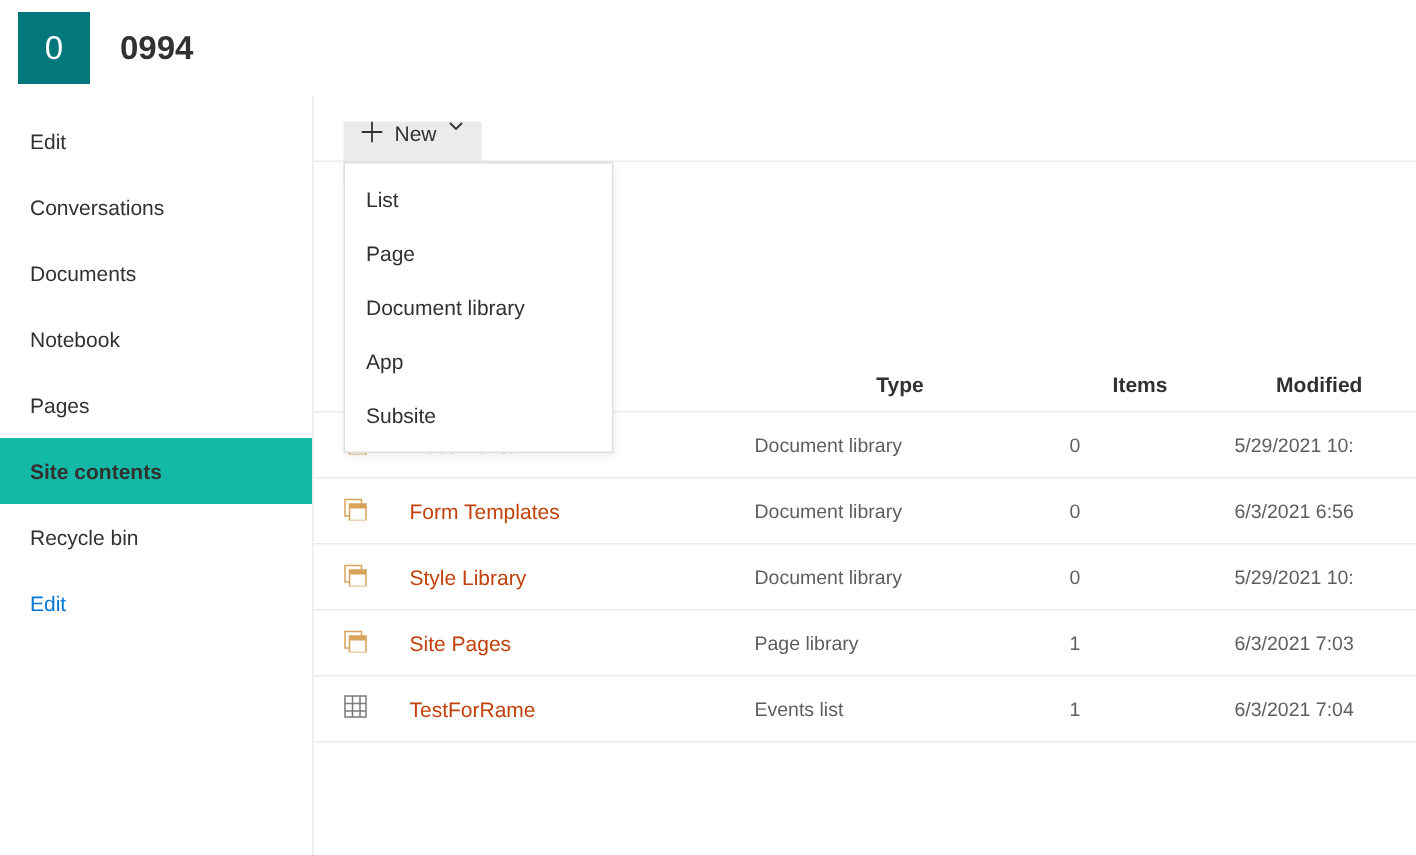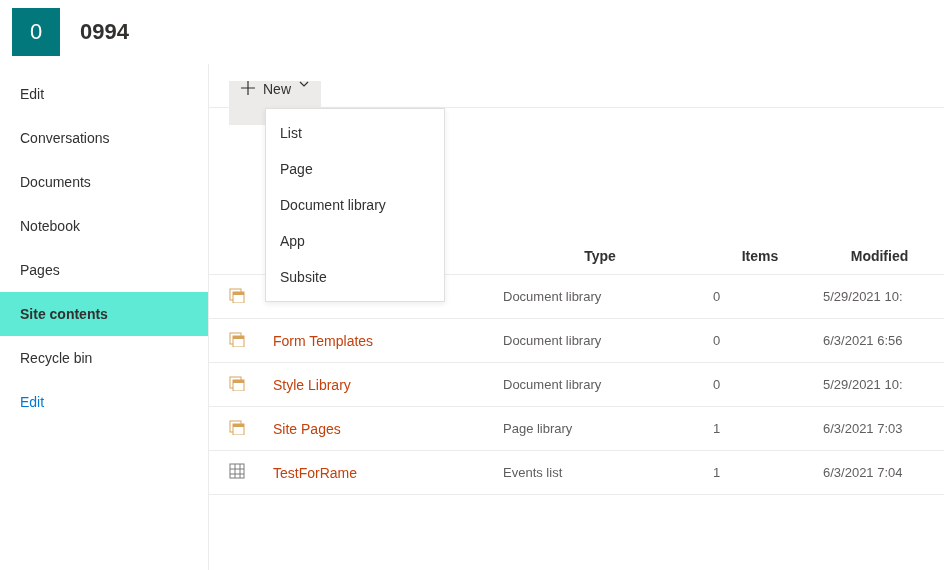--- a/index.html
+++ b/index.html
@@ -45,21 +45,21 @@
     border-right: 1px solid #edebe9;
     padding-top: 8px;
   }
   .nav-item {
     padding: 14px 20px;
     font-size: 14px;
     color: #323130;
     cursor: pointer;
   }
   .nav-item.selected {
-    background: #5eead4;
+    background: #14b8a6;
     font-weight: 600;
   }
   .nav-edit {
     padding: 14px 20px;
     color: #0078d4;
     cursor: pointer;
   }
   .main {
     flex: 1;
     position: relative;
@@ -87,21 +87,20 @@
   .dropdown {
     position: absolute;
     top: 44px;
     left: 20px;
     width: 180px;
     background: #fff;
     border: 1px solid #e1dfdd;
     box-shadow: 0 2px 6px rgba(0,0,0,0.08);
     padding: 6px 0;
     z-index: 10;
-    margin-left: 36px;
   }
   .dropdown-item {
     padding: 10px 14px;
     cursor: pointer;
     font-size: 14px;
   }
   .content-table {
     width: 100%;
     border-collapse: collapse;
     margin-top: 130px;

